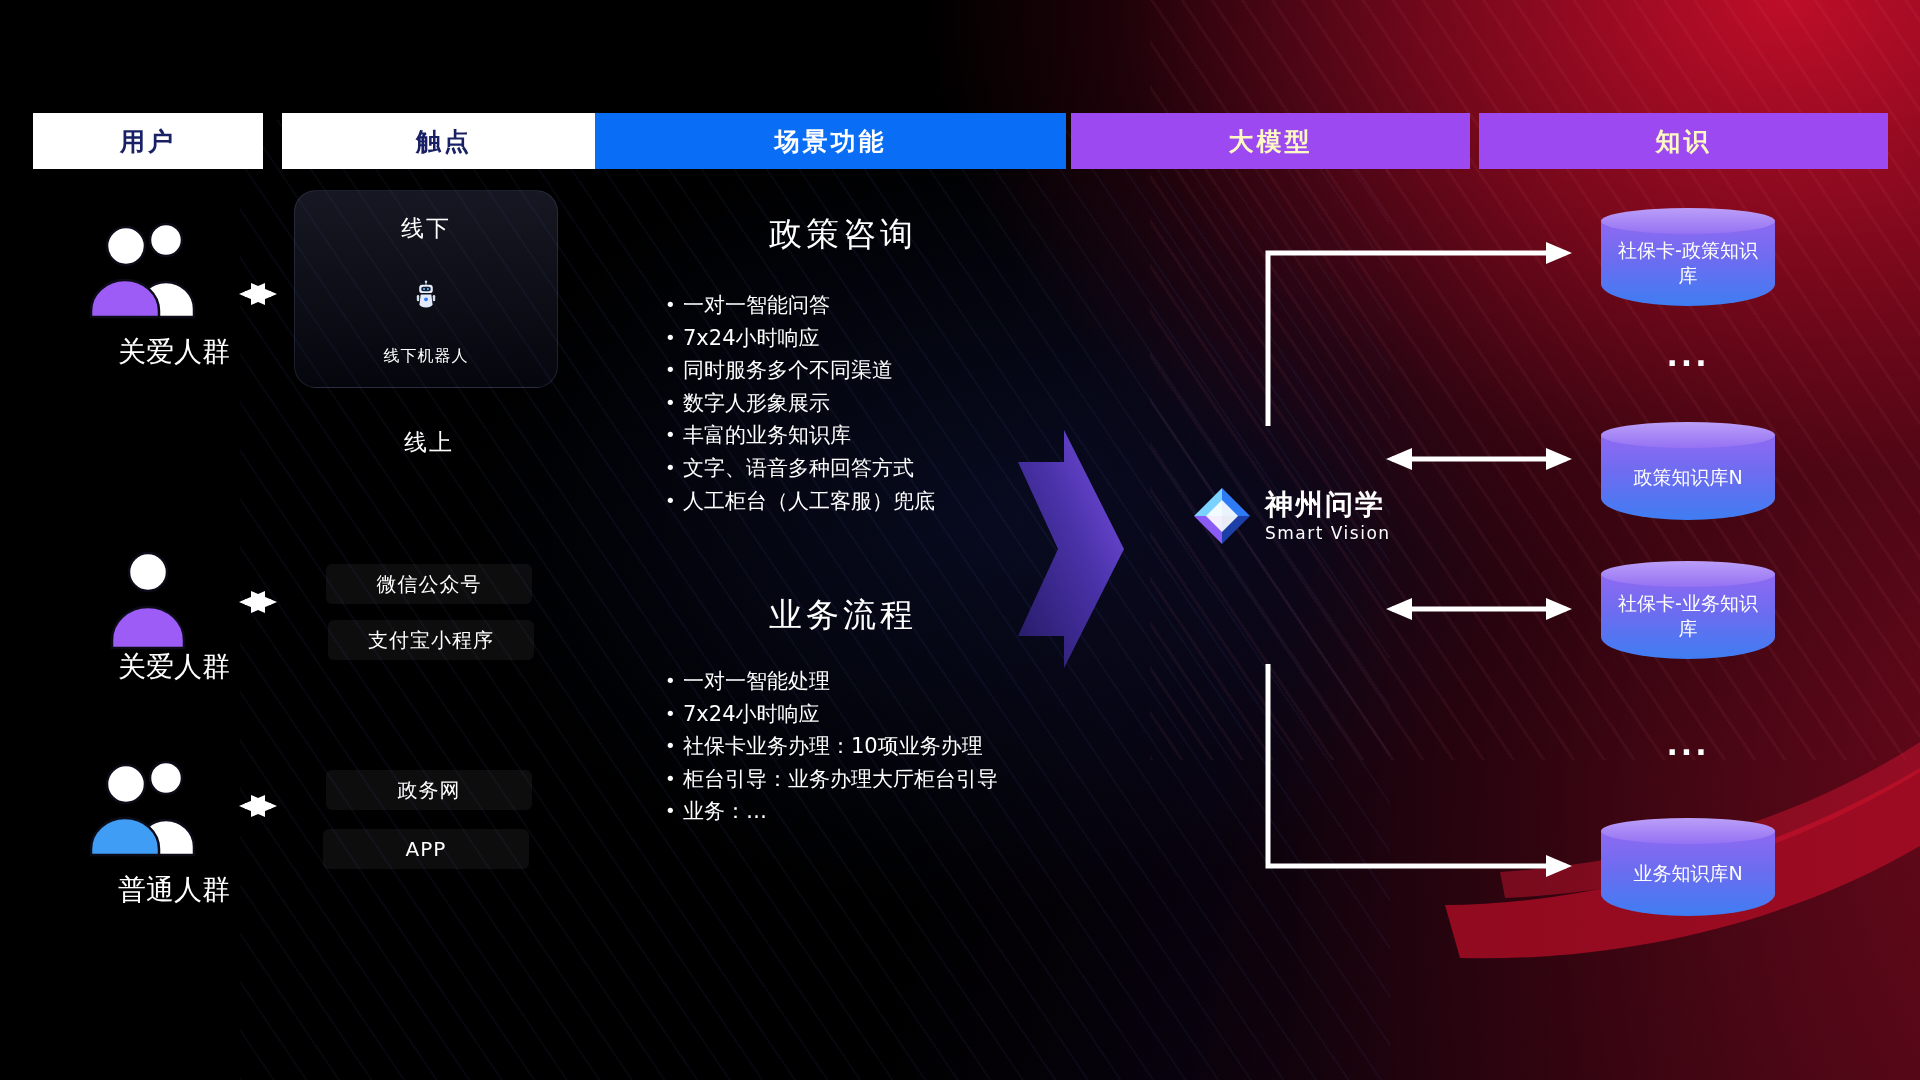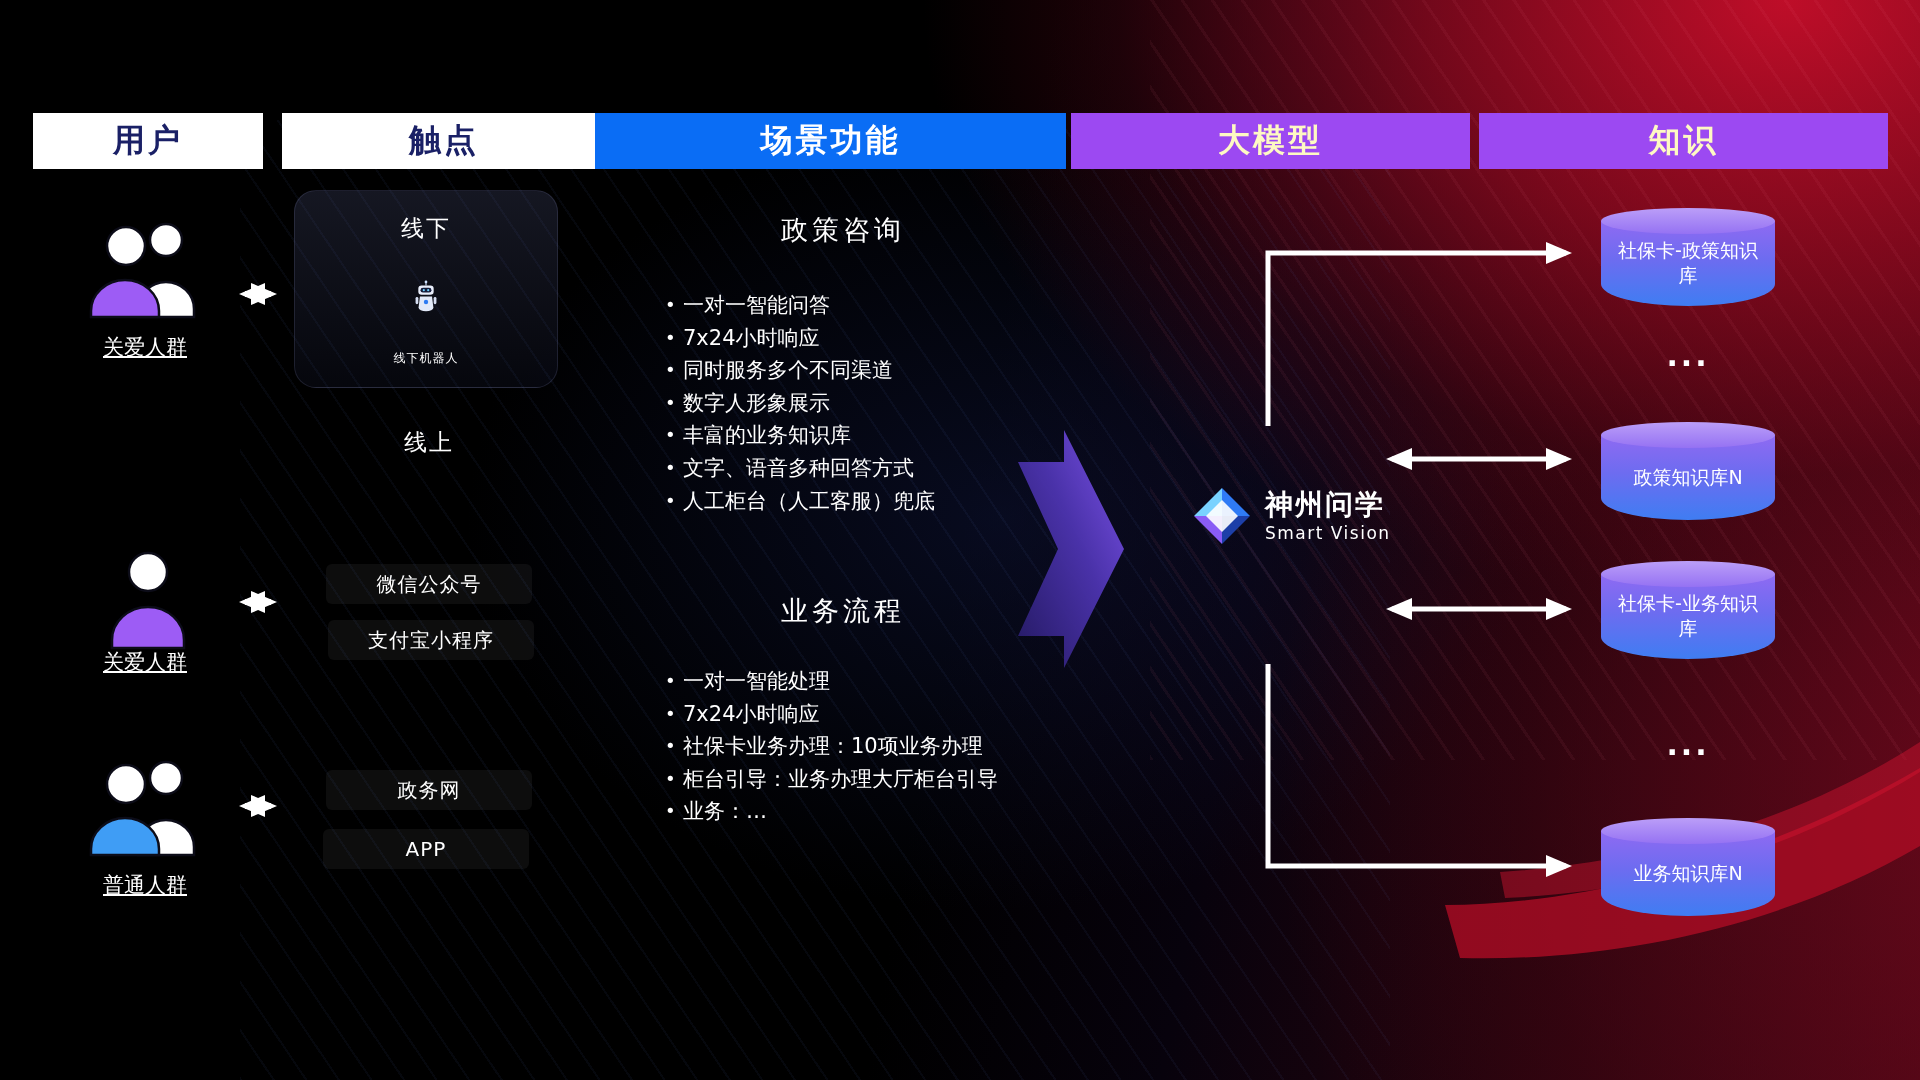--- a/index.html
+++ b/index.html
@@ -12,42 +12,42 @@
       radial-gradient(760px 560px at 52% 48%, rgba(18,26,74,0.42) 0%, rgba(0,0,0,0) 70%),
       linear-gradient(100deg, #000 50%, #07020c 64%, #23040e 80%, #4a0717 100%);
   }
   .streaks-blue{position:absolute;left:240px;top:120px;width:1150px;height:960px;pointer-events:none;
     background:repeating-linear-gradient(56deg, rgba(110,150,255,0.05) 0 2px, rgba(0,0,0,0) 2px 27px);}
   .streaks-red{position:absolute;left:1150px;top:0;width:770px;height:760px;pointer-events:none;
     background:repeating-linear-gradient(56deg, rgba(255,120,150,0.06) 0 3px, rgba(0,0,0,0) 3px 25px);}
   .decor,.overlay{position:absolute;left:0;top:0;pointer-events:none;}
 
   .hdr{position:absolute;top:113px;height:56px;display:flex;align-items:center;justify-content:center;
-    font-size:32px;font-weight:bold;letter-spacing:3px;}
+    font-size:25px;font-weight:bold;letter-spacing:3px;}
   .hdr.white{background:#ffffff;color:#1a2066;}
   .hdr.blue{background:#0a6df5;color:#ffffff;}
   .hdr.purple{background:#9c49f2;color:#fef9c3;justify-content:center;}
 
   .uicon{position:absolute;}
-  .ulabel{position:absolute;width:170px;text-align:center;font-size:21px;color:#fff;text-decoration:underline;}
+  .ulabel{position:absolute;width:170px;text-align:right;font-size:28px;color:#fff;}
 
   .offline-card{position:absolute;left:294px;top:190px;width:264px;height:198px;border-radius:22px;
     background:linear-gradient(180deg, rgba(125,135,200,0.17), rgba(55,65,125,0.10));
     border:1px solid rgba(160,170,230,0.15);
     display:flex;flex-direction:column;align-items:center;justify-content:space-between;
     padding:22px 0 20px;box-sizing:border-box;gap:36px;}
   .offline-title{font-size:23px;letter-spacing:2px;}
-  .offline-device{font-size:12px;letter-spacing:1px;}
+  .offline-device{font-size:16px;letter-spacing:1px;}
 
   .plain{position:absolute;width:200px;text-align:center;font-size:23px;letter-spacing:2px;color:#fff;}
   .channel{position:absolute;width:206px;height:40px;border-radius:6px;
     background:rgba(255,255,255,0.05);display:flex;align-items:center;justify-content:center;
     font-size:20px;letter-spacing:1px;color:#fff;}
 
-  .scn-title{position:absolute;width:360px;text-align:center;color:#fff;font-size:27px;letter-spacing:4px;}
+  .scn-title{position:absolute;width:360px;text-align:center;color:#fff;font-size:33px;letter-spacing:4px;}
   .bullets{position:absolute;list-style:none;margin:0;padding:0;width:440px;color:#fff;font-size:21px;}
   .bullets li{position:relative;line-height:32.6px;padding-left:20px;white-space:nowrap;}
   .bullets li::before{content:"•";position:absolute;left:2px;top:0;font-size:18px;}
 
   .parrow{position:absolute;}
 
   .model{position:absolute;display:flex;align-items:center;gap:13px;}
   .model-name{font-size:28px;font-weight:bold;letter-spacing:2px;line-height:30px;}
   .model-sub{font-size:17px;letter-spacing:1.5px;margin-top:3px;}
 

